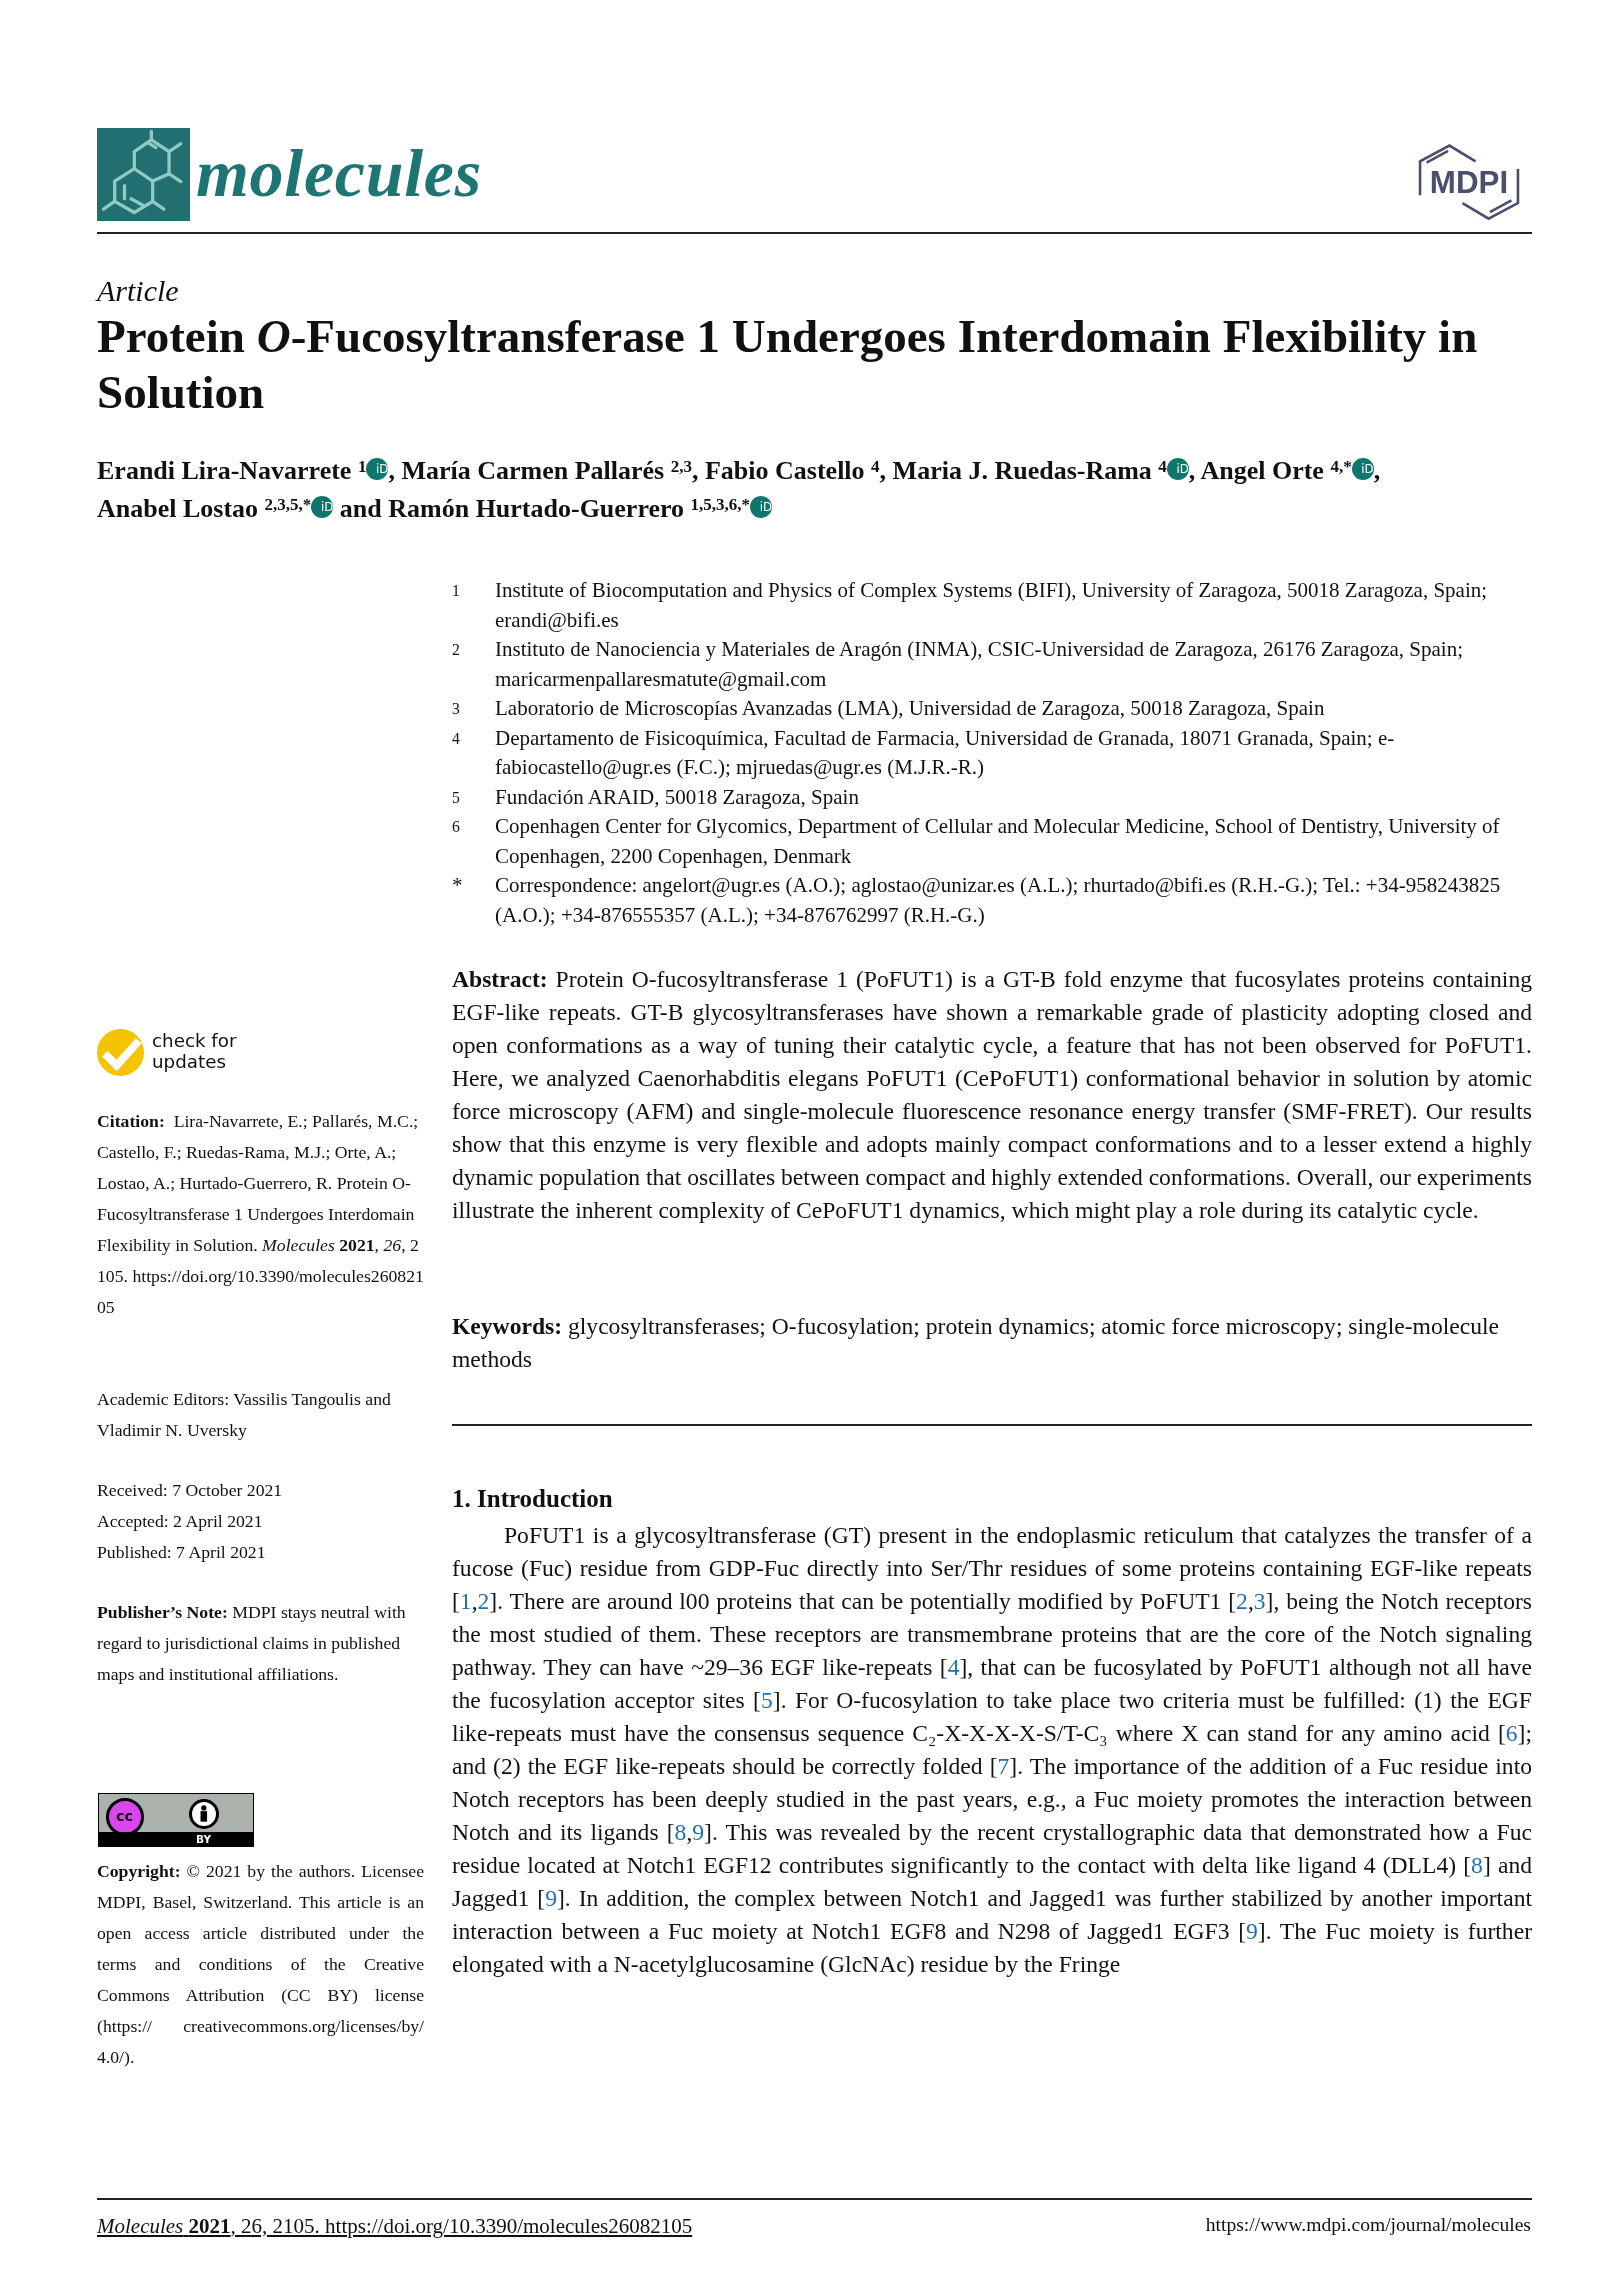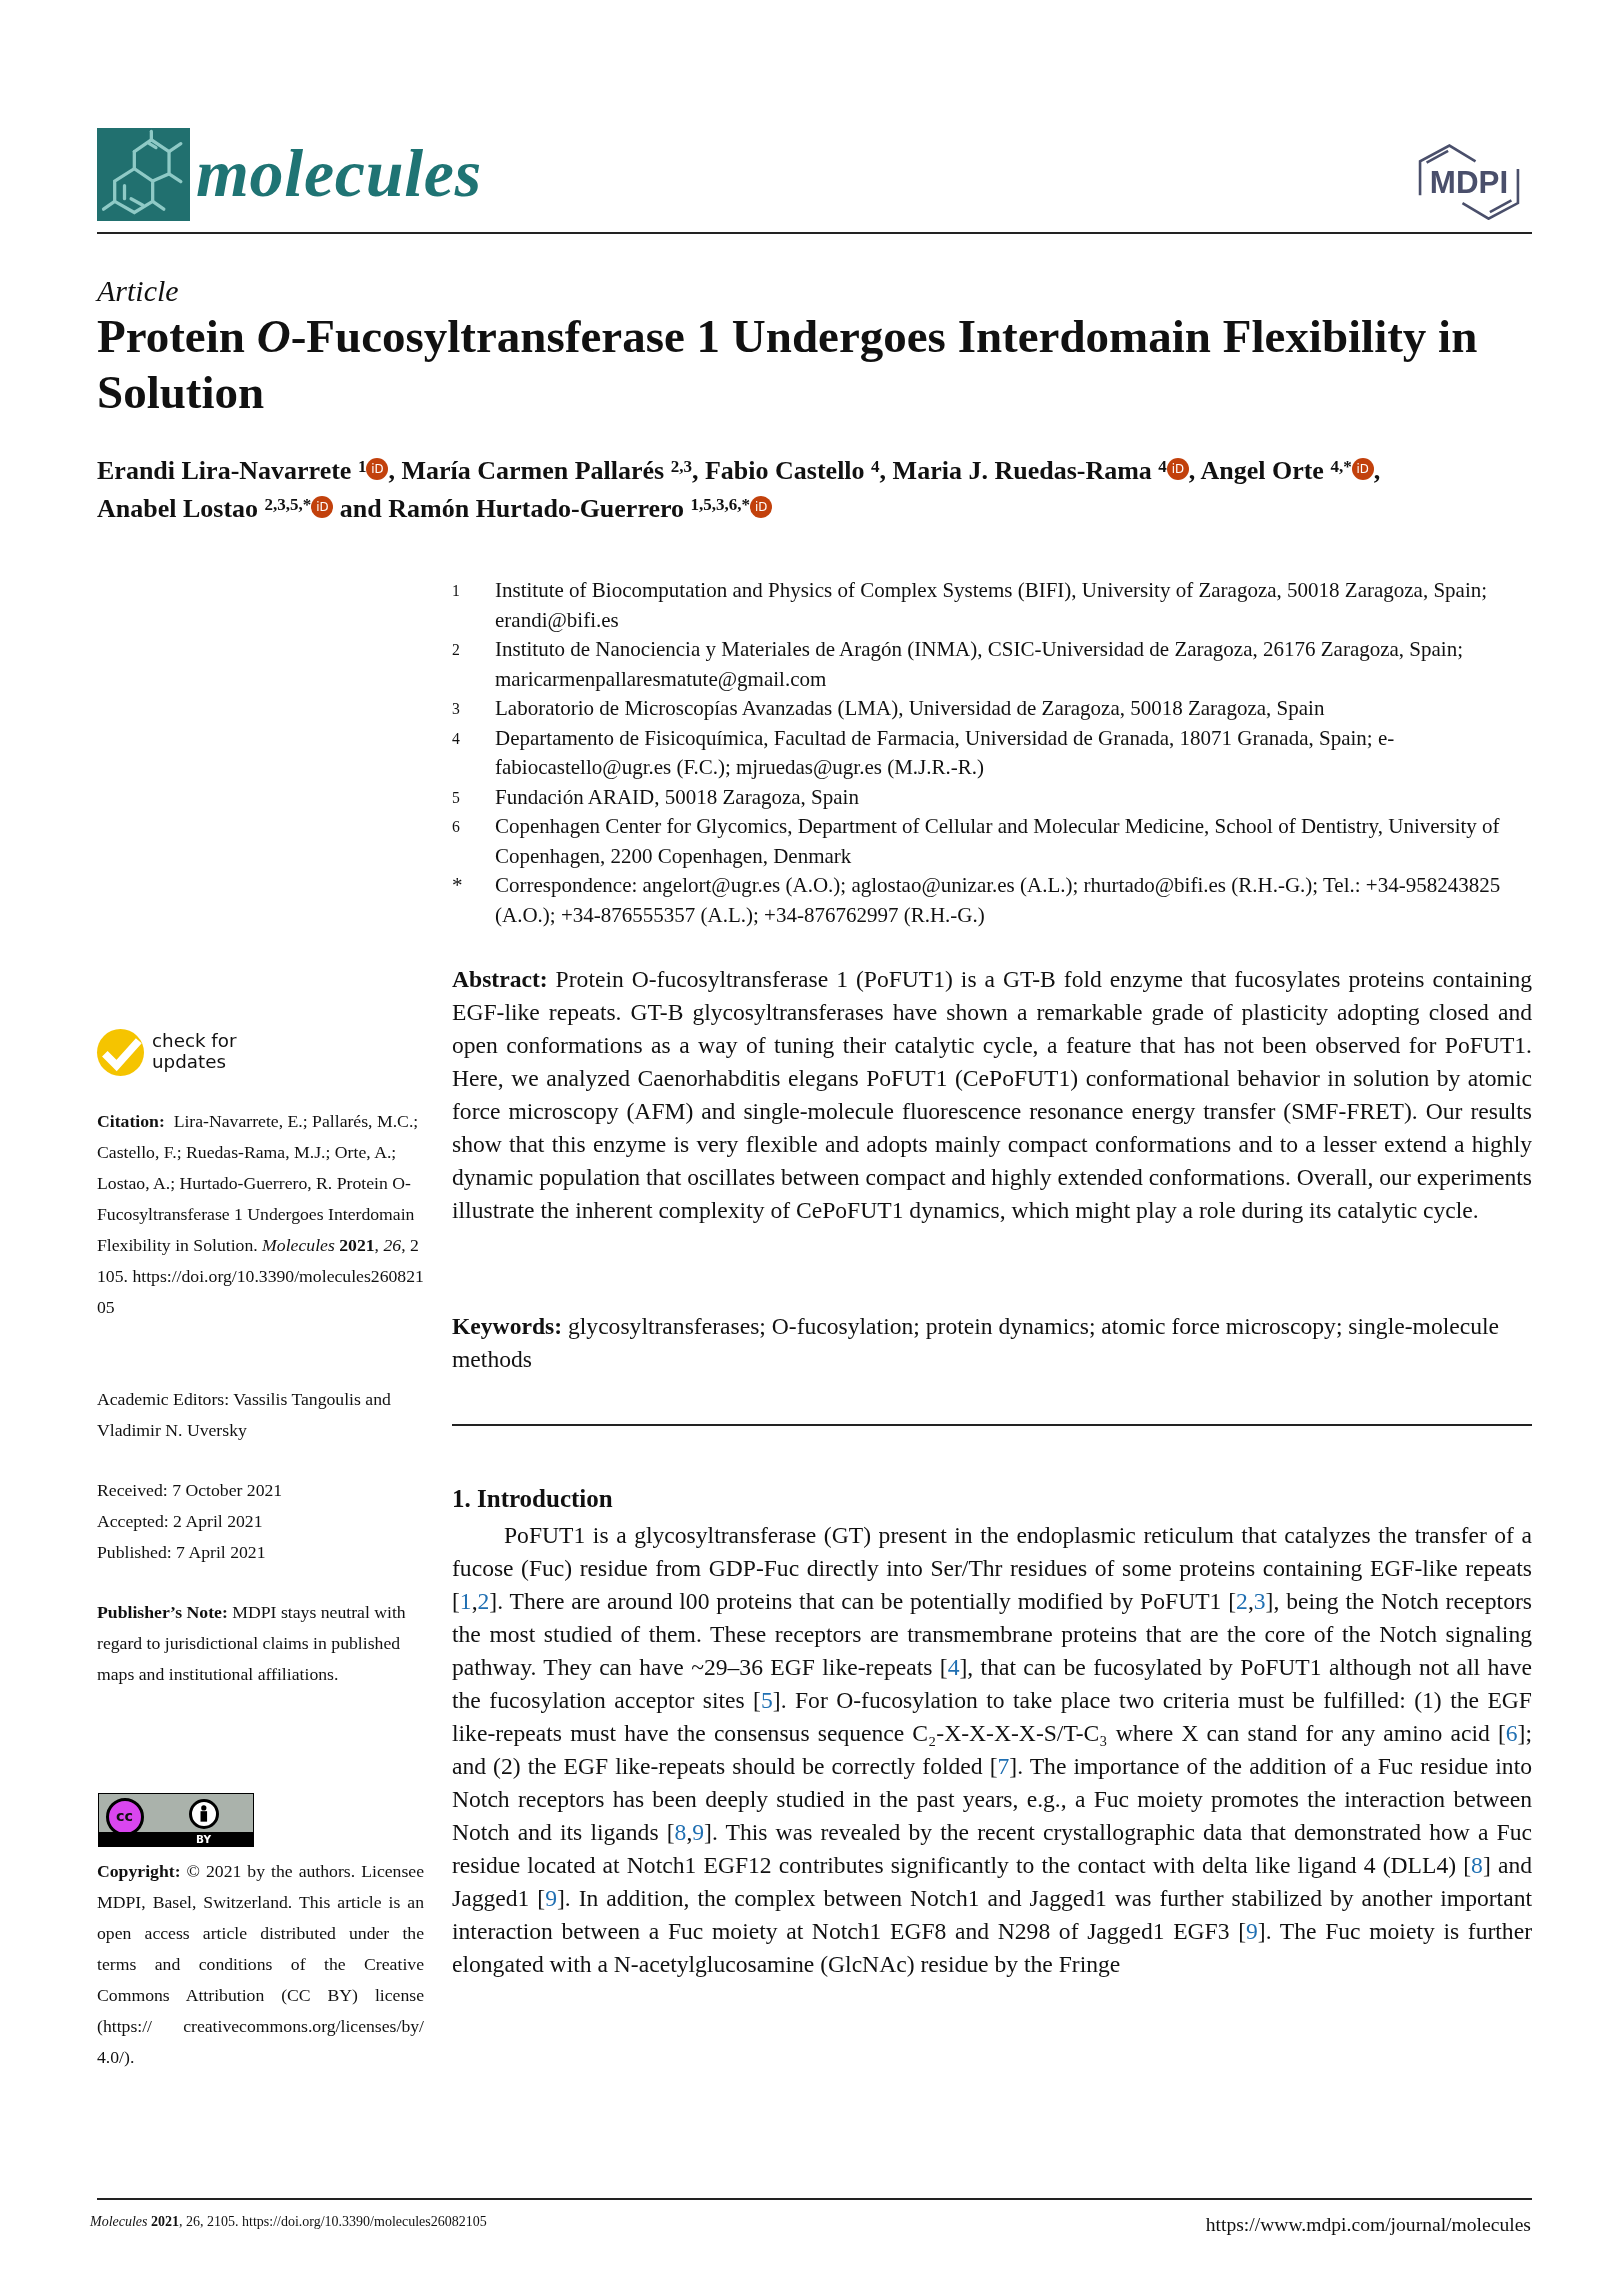--- a/index.html
+++ b/index.html
@@ -9,22 +9,22 @@
   
   #logo-box { left:97px; top:128px; width:93px; height:93px; background:#21706f; }
   #journal-name { left:196px; top:131px; font-size:68px; font-style:italic; font-weight:bold; color:#1f7474; letter-spacing:0.7px; line-height:85px; }
   #mdpi-logo { left:1407px; top:143px; width:124px; height:77px; }
   .rule { position:absolute; left:97px; width:1435px; height:2px; background:#222; }
   
   #article-type { left:97px; top:274px; font-size:30px; font-style:italic; }
   #title { left:97px; top:308px; width:1435px; font-size:47px; font-weight:bold; line-height:56px; }
   #authors { left:97px; top:452px; width:1440px; font-size:26px; font-weight:bold; line-height:38px; }
   #authors sup { font-size:17px; font-weight:bold; vertical-align:top; position:relative; top:-3.9px; }
-  .orcid { display:inline-block; width:22px; height:22px; border-radius:50%; background:#c2410c; color:#fff;
-           font-family:"DejaVu Sans",sans-serif; font-size:11.8px; font-weight:normal; line-height:22px; text-align:center; vertical-align:middle; position:relative; top:-3.9px; }
+  .orcid { display:inline-block; width:22px; height:22px; border-radius:50%; background:#0f766e; color:#fff;
+           font-family:"DejaVu Sans",sans-serif; font-size:11.8px; font-weight:normal; line-height:22px; text-align:right; vertical-align:middle; position:relative; top:-3.9px; }
   
   #affiliations { left:452px; top:576px; width:1087px; font-size:21px; line-height:29.5px; }
   .aff { display:flex; }
   .aff .num { width:43px; font-size:15.7px; vertical-align:top; }
   .aff .num.star { font-size:21px; }
   .aff .txt { flex:1; }
   
   #check-updates { left:97px; top:1029px; width:249px; height:59px; }
   .cu-circle { position:absolute; left:0; top:0; width:47px; height:47px; border-radius:50%; background:#f5c400; }
   .cu-text1 { position:absolute; left:55px; top:1.3px; font-family:"DejaVu Sans",sans-serif; font-size:18.3px; }
@@ -36,21 +36,21 @@
   .cc-circle { position:absolute; left:6.5px; top:3.9px; width:38px; height:38px; border-radius:50%; background:#d946ef; border:3.3px solid #000; box-sizing:border-box;
                font-family:"DejaVu Sans",sans-serif; font-weight:bold; font-size:14.4px; line-height:31px; text-align:center; }
   .by-circle { position:absolute; left:90px; top:5.2px; width:30px; height:30px; border-radius:50%; background:#fff; border:3.3px solid #000; box-sizing:border-box; }
   .by-text { position:absolute; left:97px; bottom:0; color:#fff; font-family:"DejaVu Sans",sans-serif; font-weight:bold; font-size:10.5px; line-height:14.4px; }
   
   .main { position:absolute; left:452px; width:1080px; font-size:23.6px; line-height:33px; text-align:justify; }
   .main b { font-weight:bold;margin-top:28px; }
   #intro-heading { left:452px; top:1485px; font-size:25px; font-weight:bold; }
   .cite { color:#1f6fb2; }
   
-  #footer-left { left:90px; top:2214px; font-size:14px; }
+  #footer-left { left:97px; top:2214px; font-size:21px;text-decoration:underline; }
   #footer-right { right:92px; top:2214px; font-size:19.6px; }
 </style>
 </head>
 <body>
 
 <div id="logo-box" class="abs">
   <svg width="93" height="93" viewBox="0 0 142 142">
     <g stroke="#8fcac6" stroke-width="5" fill="none" stroke-linecap="round">
       <polyline points="27,112 27,81 57,62 85,81 85,112 57,129 27,112"></polyline>
       <line x1="57" y1="62" x2="57" y2="36"></line>

